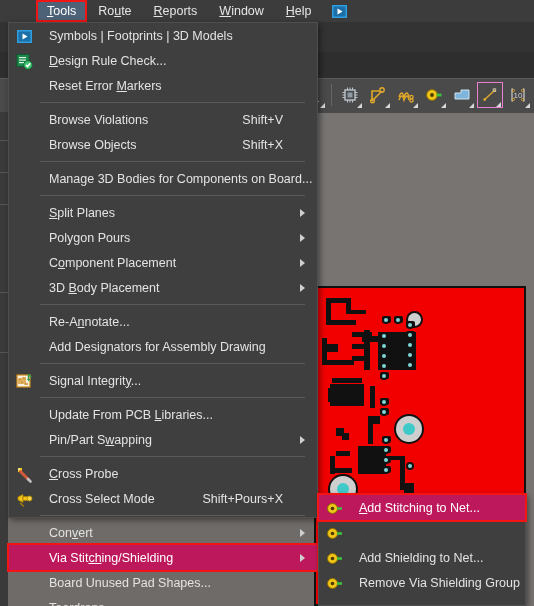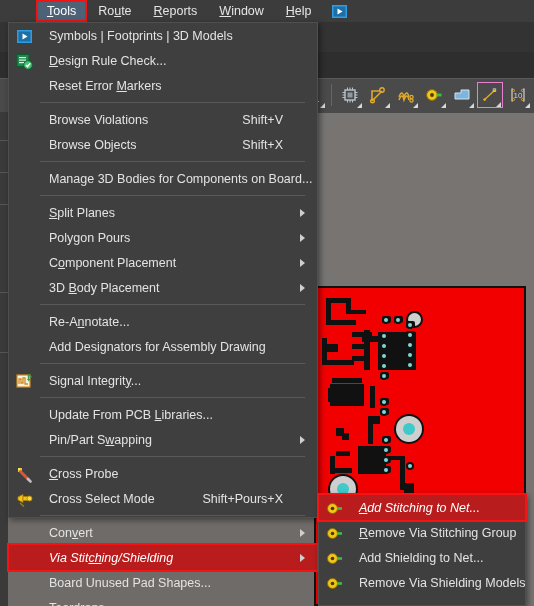--- a/index.html
+++ b/index.html
@@ -151,21 +151,21 @@
     width:0;height:0;
     border-top:4px solid transparent;
     border-bottom:4px solid transparent;
     border-left:5px solid #cfcfcf;
   }
   .mi .ico{
     position:absolute;left:7px;top:50%;margin-top:-8px;
     width:17px;height:17px;
   }
   .mi.sel{
-    background:#b91c1c;color:#fff;font-style:italic;
+    background:#be185d;color:#fff;
   }
   .mi.sel.redbox{
     box-shadow:0 0 0 2px #f41414;
     z-index:5;
   }
   .sep{
     height:1px;margin:4px 12px 4px 31px;
     background:#5a5a5a;
   }
 
@@ -533,38 +533,37 @@
           <span class="label"><u>A</u>dd Stitching to Net...</span>
         </div>
         <div class="mi">
           <span class="ico">
             <svg width="17" height="17" viewBox="0 0 17 17">
               <circle cx="6.5" cy="8.5" r="5" fill="#f0c419" stroke="#8a6d00" stroke-width="1"></circle>
               <circle cx="6.5" cy="8.5" r="1.8" fill="#4a3a00"></circle>
               <rect x="11" y="7.2" width="5" height="2.6" fill="#3fbf3f"></rect>
             </svg>
           </span>
-          <span class="label"><u>R</u>emove Via Stitching Group</span>
         </div>
         <div class="mi">
           <span class="ico">
             <svg width="17" height="17" viewBox="0 0 17 17">
               <circle cx="6.5" cy="8.5" r="5" fill="#f0c419" stroke="#8a6d00" stroke-width="1"></circle>
               <circle cx="6.5" cy="8.5" r="1.8" fill="#4a3a00"></circle>
               <rect x="11" y="7.2" width="5" height="2.6" fill="#3fbf3f"></rect>
             </svg>
           </span>
           <span class="label">Add Shielding to Net...</span>
         </div>
         <div class="mi">
           <span class="ico">
             <svg width="17" height="17" viewBox="0 0 17 17">
               <circle cx="6.5" cy="8.5" r="5" fill="#f0c419" stroke="#8a6d00" stroke-width="1"></circle>
               <circle cx="6.5" cy="8.5" r="1.8" fill="#4a3a00"></circle>
               <rect x="11" y="7.2" width="5" height="2.6" fill="#3fbf3f"></rect>
             </svg>
           </span>
-          <span class="label">Remove Via Shielding Models</span>
+          <span class="label">Remove Via Shielding Group</span>
         </div>
       </div>
   </div>
 
 </div>
 
 </body></html>

